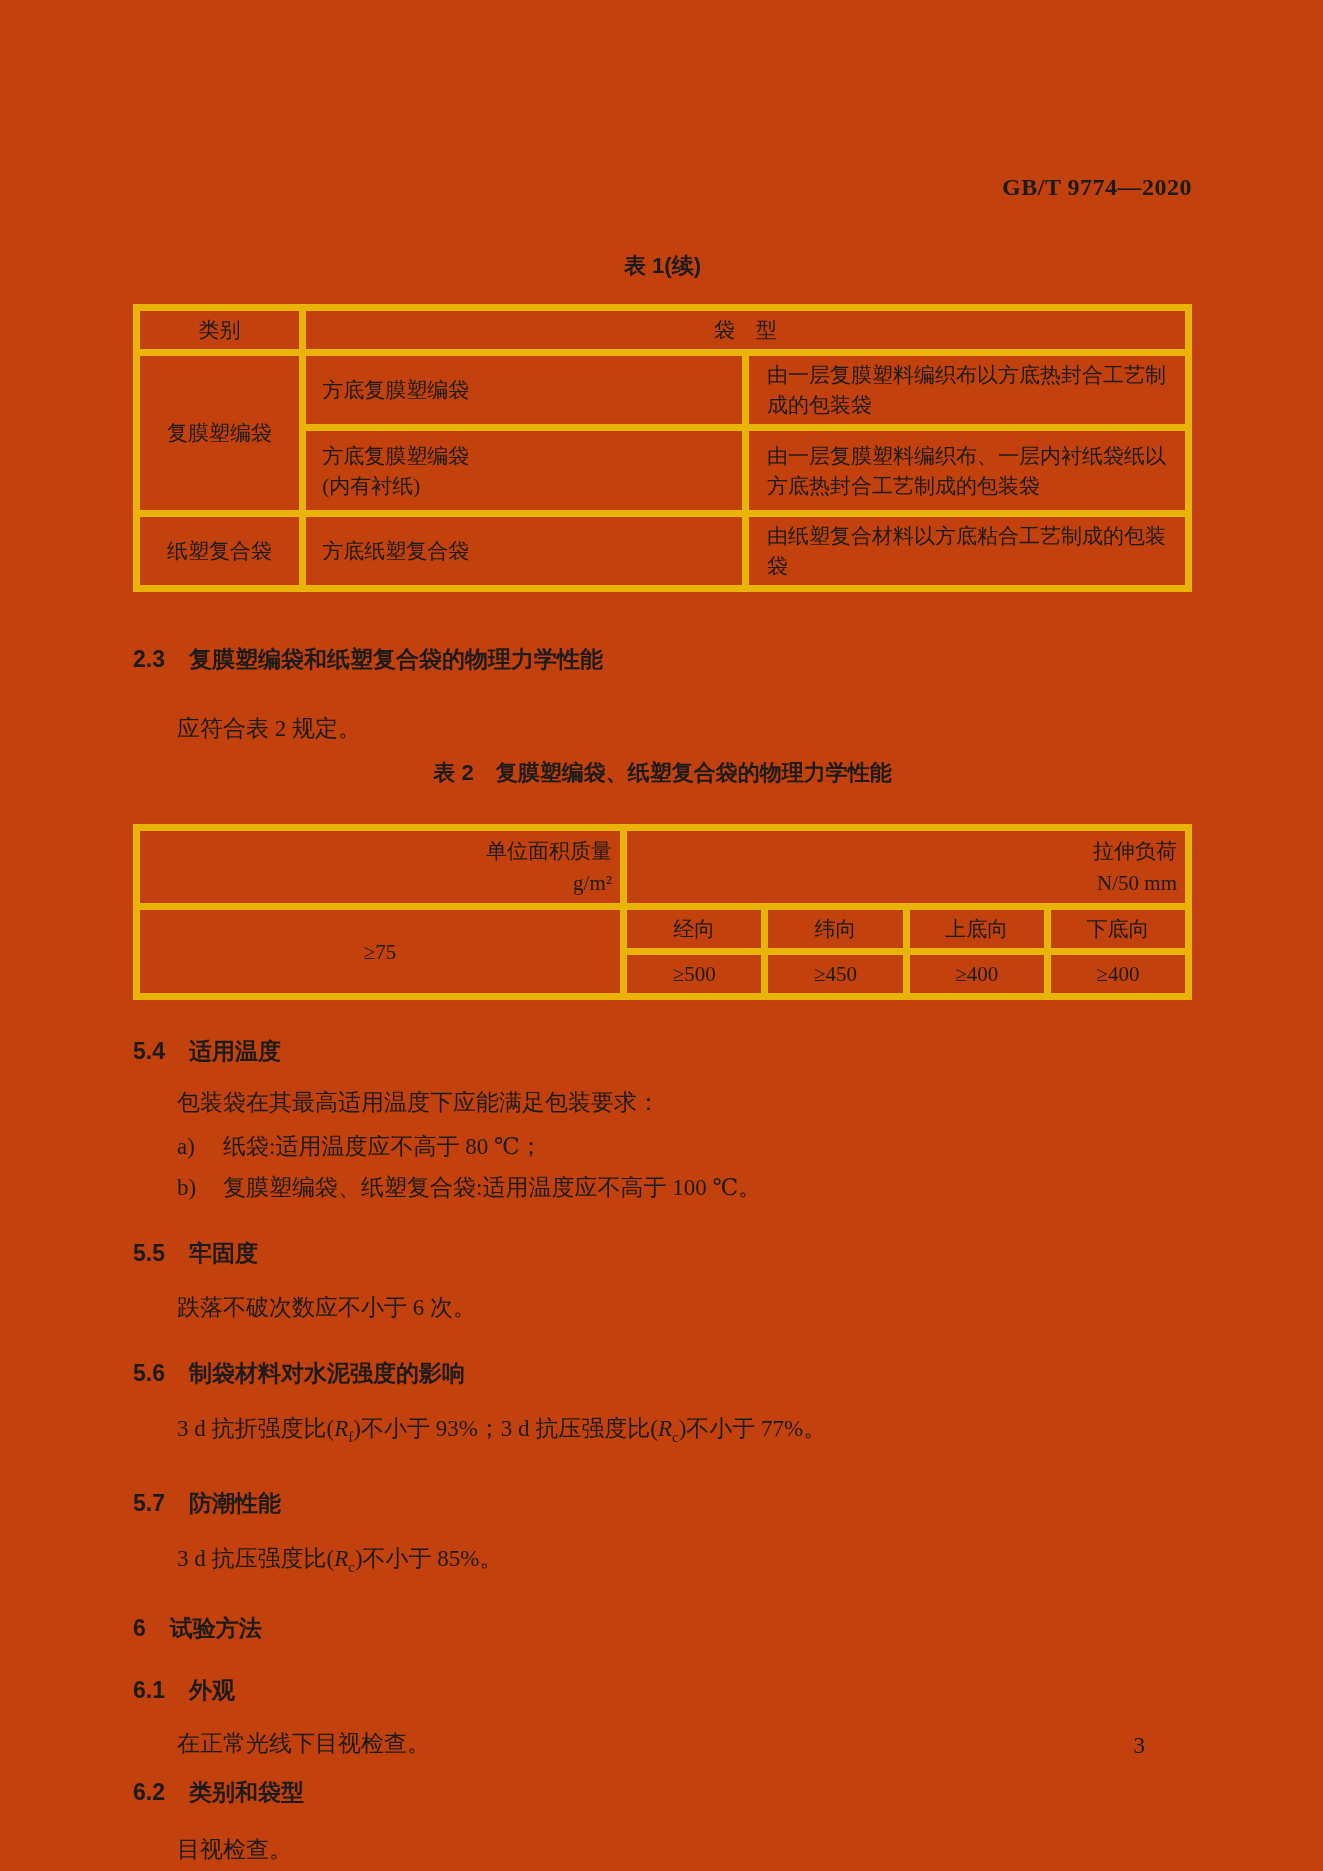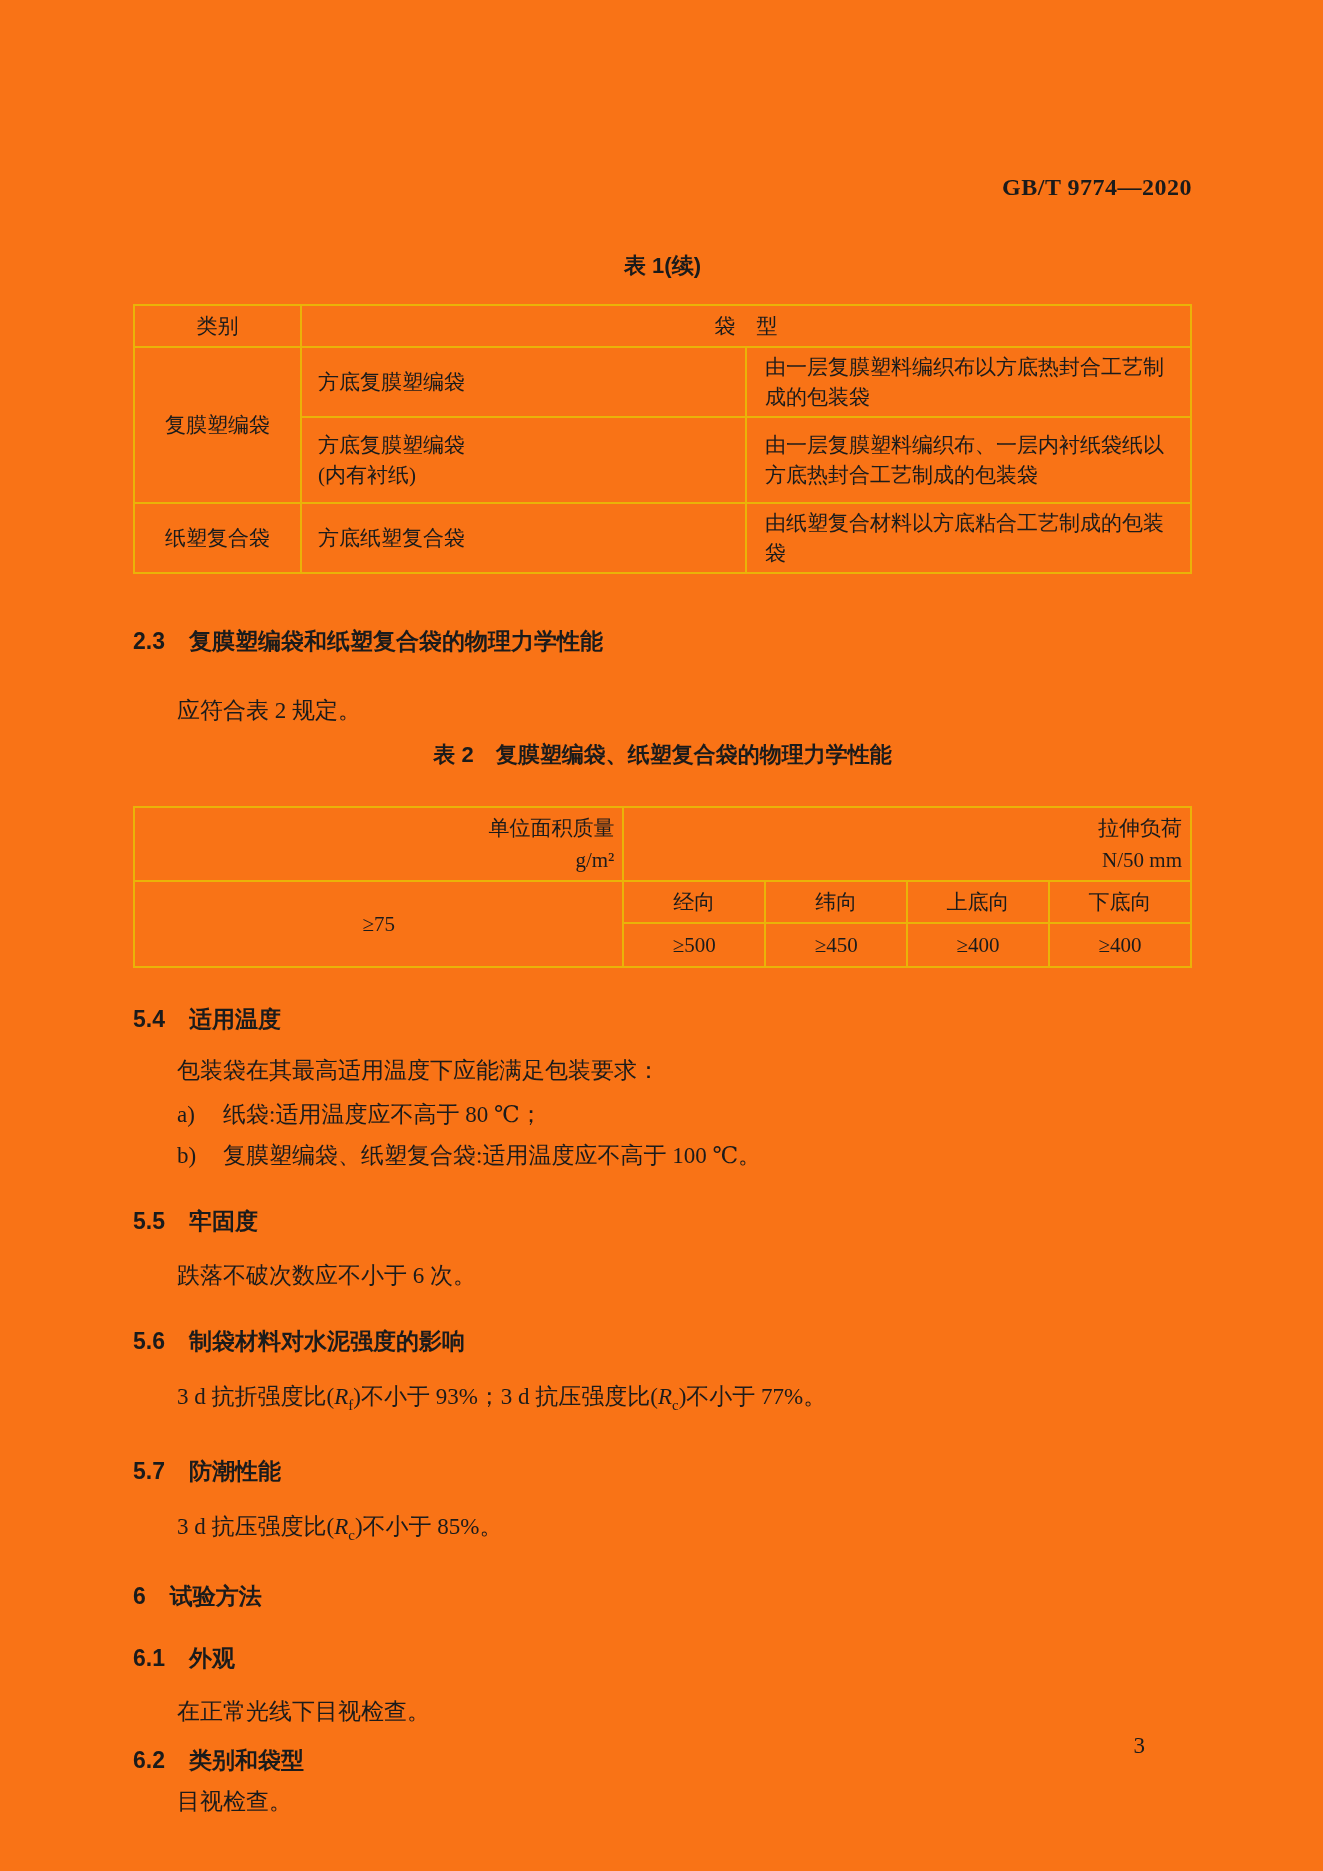--- a/index.html
+++ b/index.html
@@ -2,21 +2,21 @@
 <html><head>
 <meta charset="utf-8">
 <style>
   * { margin: 0; padding: 0; box-sizing: border-box; }
   html, body { background: #e8e8e8; }
   .page {
     position: relative;
     width: 1323px;
     height: 1871px;
     margin: 0 auto;
-    background: #f97316;
+    background: #c2410c;
     color: #1b1b1b;
     font-family: "Liberation Serif", "DejaVu Serif", serif;
     font-size: 23px;
     padding: 0 131px 0 133px;
     overflow: hidden;
   }
   .doc-header {
     margin-top: 173px;
     text-align: right;
     font-family: "Liberation Serif", "DejaVu Serif", serif;
@@ -38,21 +38,21 @@
   table {
     border-collapse: collapse;
     width: 100%;
     table-layout: fixed;
     font-size: 21px;
     color: #1b1b1b;
   }
   table.t1 { margin-top: 23px; border: 2px solid #1e1e1e; }
   table.t2 { margin-top: 36px; border: 2px solid #1e1e1e; }
   td, th {
-    border: 2px solid #eab308;
+    border: 7px solid #eab308;
     font-weight: normal;
     padding: 4px 8px;
     line-height: 30px;
   }
   .t1 .c-cat   { width: 15.8%; text-align: center; }
   .t1 .c-type  { width: 21.0%; text-align: left; padding-left: 16px; }
   .t1 .c-desc  { text-align: left; padding-left: 18px; }
   .t1 .hdr-row td { height: 42px; text-align: center; }
   .t1 .r1 td { height: 46px; }
   .t1 .r2 td { height: 86px; }
@@ -92,21 +92,21 @@
   .m-s55h { margin-top: 35px; }
   .m-s55p { margin-top: 25px; }
   .m-s56h { margin-top: 35px; }
   .m-s56p { margin-top: 26px; }
   .m-s57h { margin-top: 36px; }
   .m-s57p { margin-top: 26px; }
   .m-s6h  { margin-top: 32px; }
   .m-s61h { margin-top: 32px; }
   .m-s61p { margin-top: 24px; }
   .m-s62h { margin-top: 18px; }
-  .m-s62p { margin-top: 12px; }
+  .m-s62p { margin-top: 28px; }
 
   .rvar { font-style: italic; font-family: "Liberation Serif", "DejaVu Serif", serif; }
   sub { font-size: 0.65em; }
   .page-num {
     position: absolute;
     top: 1732px;
     right: 178px;
     font-size: 23px;
     line-height: 28px;
   }

